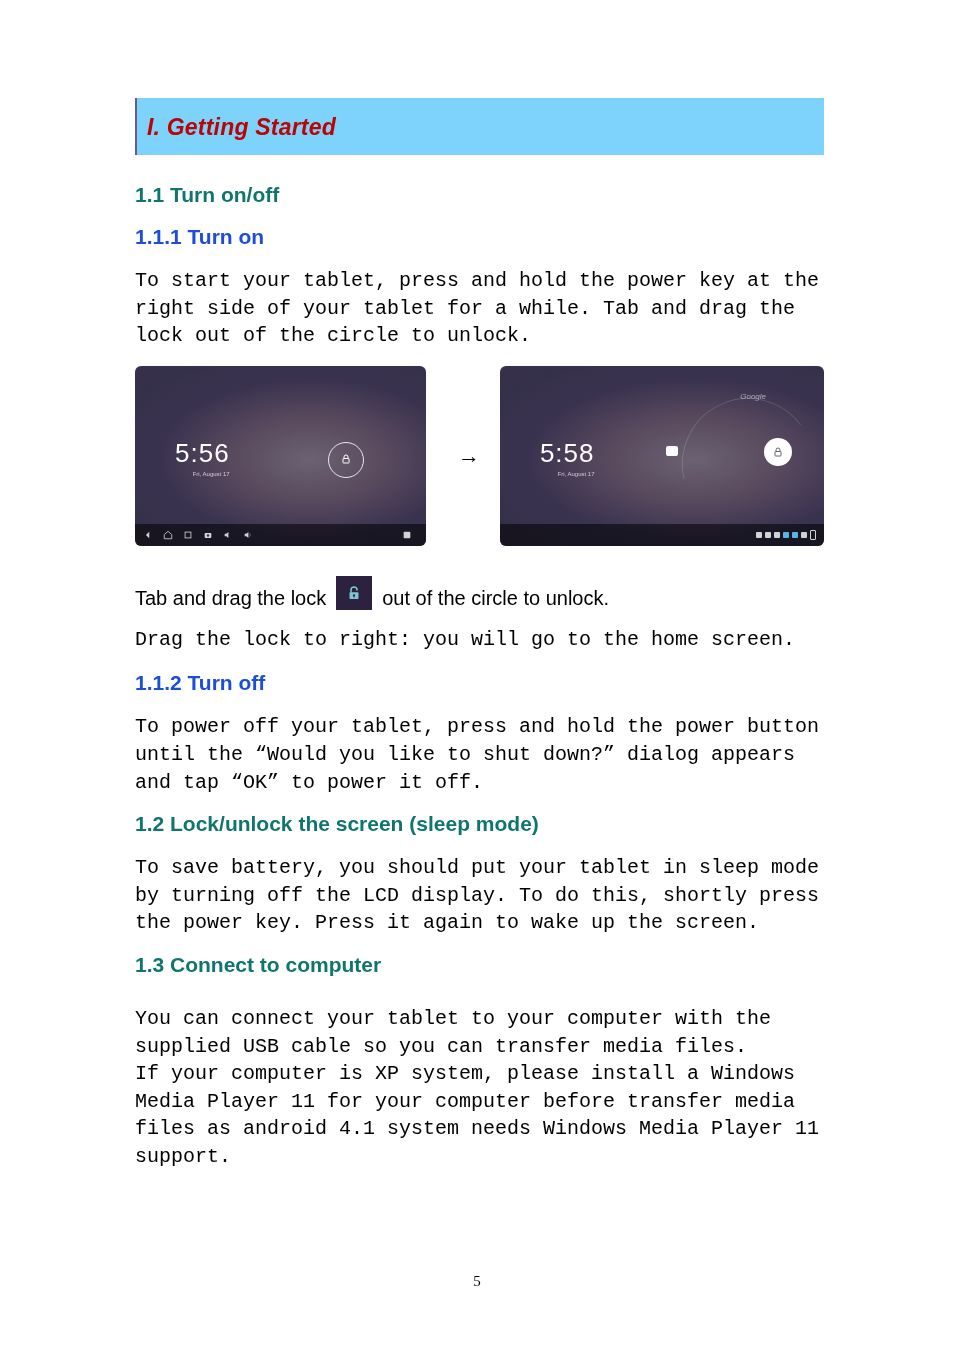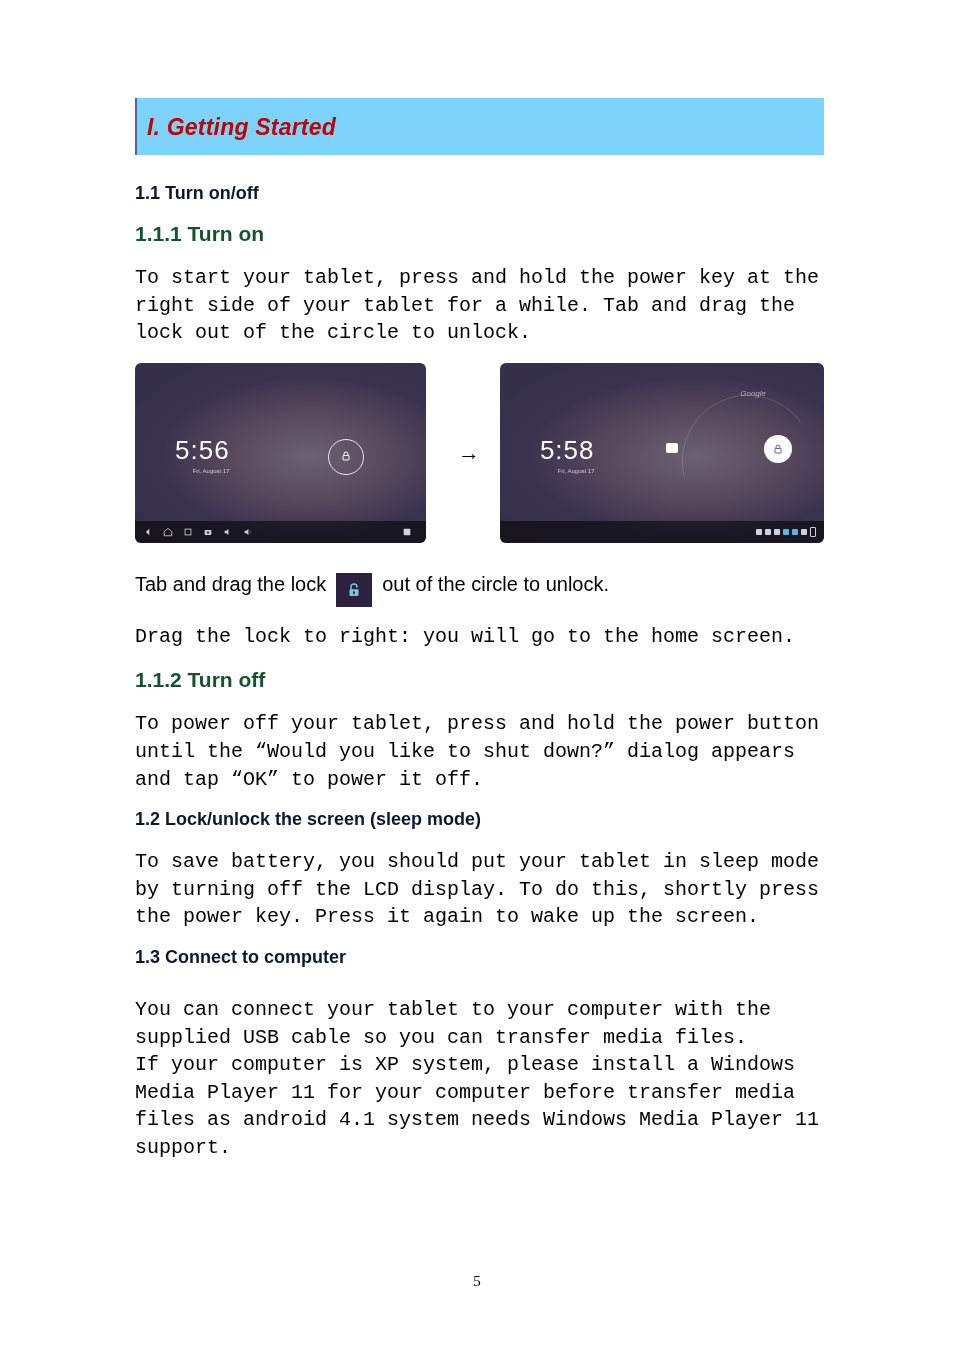--- a/index.html
+++ b/index.html
@@ -26,30 +26,30 @@
     font-family: Arial, sans-serif;
     font-weight: 900;
     font-style: italic;
     font-size: 23px;
     color: #bb0404;
     letter-spacing: 0.2px;
   }
   .h2 {
     font-family: Arial, sans-serif;
     font-weight: 900;
-    font-size: 18px;
+    font-size: 21px;
     margin: 8px 0 18px 0;
-    color: #0f172a;
+    color: #0f766e;
   }
   .h2b {
     font-family: Arial, sans-serif;
     font-weight: 900;
     font-size: 21px;
     margin: 0 0 18px 0;
-    color: #14532d;
+    color: #1d4ed8;
   }
   .body {
     font-size: 20px;
     line-height: 1.38;
     margin: 0 0 16px 0;
     font-family: Liberation Mono, monospace;
   }
   .screens {
     display: flex;
     align-items: center;
@@ -141,21 +141,21 @@
   .arrow-between {
     font-size: 22px;
     font-weight: bold;
     color: #000;
     align-self: center;
     margin-left: 4px;
     margin-right: -8px;
   }
   .inline-line {
     display: flex;
-    align-items: flex-start;
+    align-items: flex-end;
     gap: 10px;
     font-size: 20px;
     margin: 0 0 16px 0;
   }
   .inline-lock {
     width: 36px;
     height: 34px;
     background: #2c2240;
     display: inline-flex;
     align-items: center;

